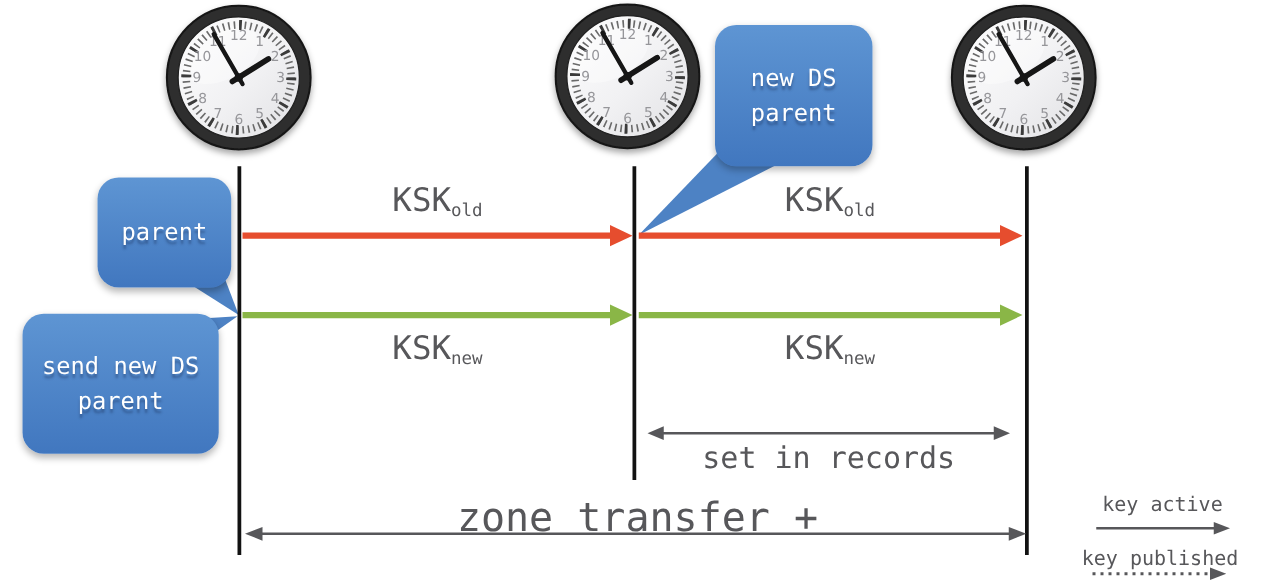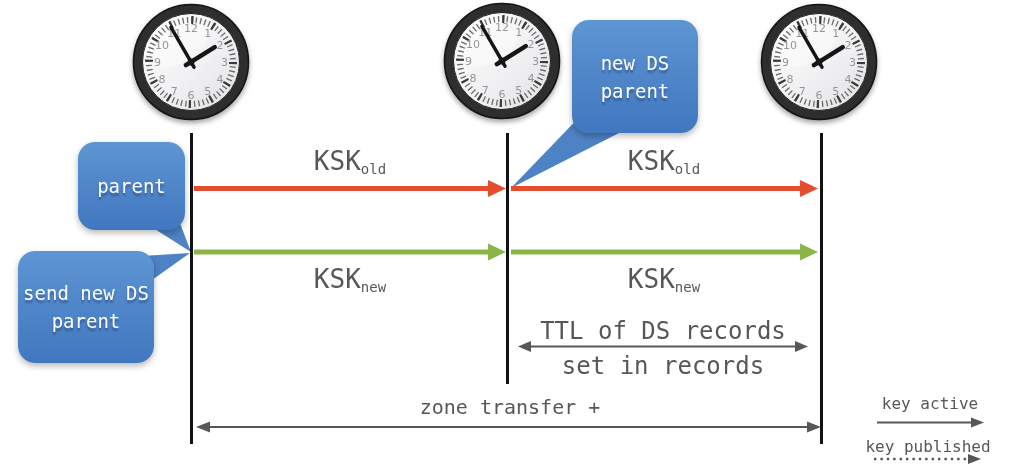--- a/index.html
+++ b/index.html
@@ -40,21 +40,21 @@
   .gloss{fill:#ffffff;opacity:.38;}
 
   
   .glabel{
     position:absolute;color:var(--text-gray);text-align:center;z-index:2;
     white-space:nowrap;
   }
   .ksk{font-size:26px;width:200px;}
   .ksk .sub{font-size:14px;display:inline-block;transform:translateY(4px);}
   .span-label{font-size:24px;width:420px;}
-  .zone-label{font-size:20px;width:420px;}
+  .zone-label{font-size:32px;width:420px;}
   .legend-label{font-size:16px;width:200px;}
 
   
   .bubble{
     position:absolute;z-index:3;border-radius:17px;
     background:linear-gradient(180deg,var(--bubble-top),var(--bubble-bottom));
     box-shadow:0 3px 6px rgba(0,0,0,.28);
     color:#ffffff;text-align:center;font-size:19px;line-height:28px;
     text-shadow:0 3px 2px rgba(25,45,85,.45);
     display:flex;flex-direction:column;justify-content:center;
@@ -160,31 +160,30 @@
   <div class="glabel ksk" style="left:564px;top:146px;">
     <span>KSK</span><span class="sub">old</span>
   </div>
   <div class="glabel ksk" style="left:250px;top:264px;">
     <span>KSK</span><span class="sub">new</span>
   </div>
   <div class="glabel ksk" style="left:564px;top:264px;">
     <span>KSK</span><span class="sub">new</span>
   </div>
 
-  <div class="glabel span-label" style="left:453px;top:317px;">TTL of DS records</div>
   <div class="glabel span-label" style="left:453px;top:352px;">set in records</div>
   <div class="glabel zone-label" style="left:300px;top:395px;">zone transfer +</div>
 
   <div class="glabel legend-label" style="left:830px;top:394px;">key active</div>
   <div class="glabel legend-label" style="left:828px;top:437px;">key published</div>
 
   <div class="bubble" style="left:78px;top:142px;width:107px;height:88px;">
     <div>parent</div>
   </div>
-  <div class="bubble" style="left:18px;top:251px;width:136px;height:112px;">
+  <div class="bubble" style="left:18px;top:251px;width:157px;height:112px;">
     <div>send new DS</div>
     <div>parent</div>
   </div>
   <div class="bubble" style="left:572px;top:20px;width:126px;height:113px;">
     <div>new DS</div>
     <div>parent</div>
   </div>
 
 </div>
 

